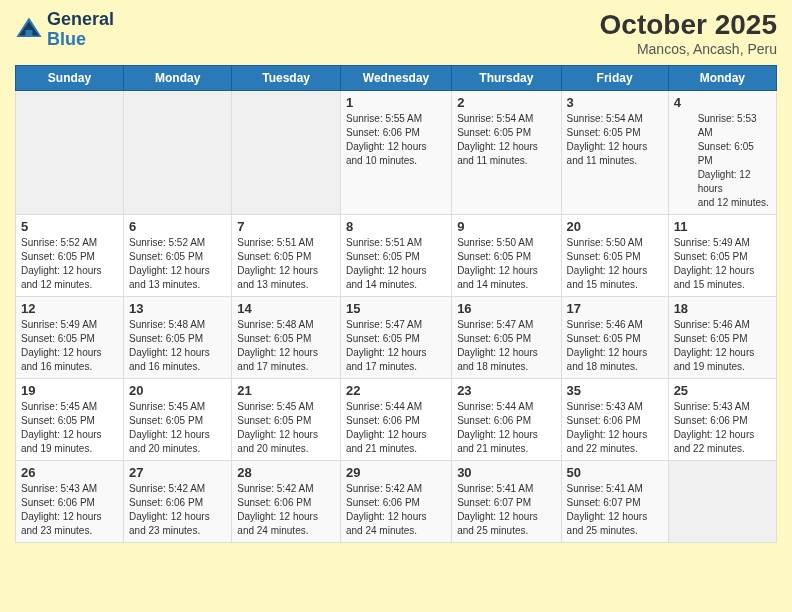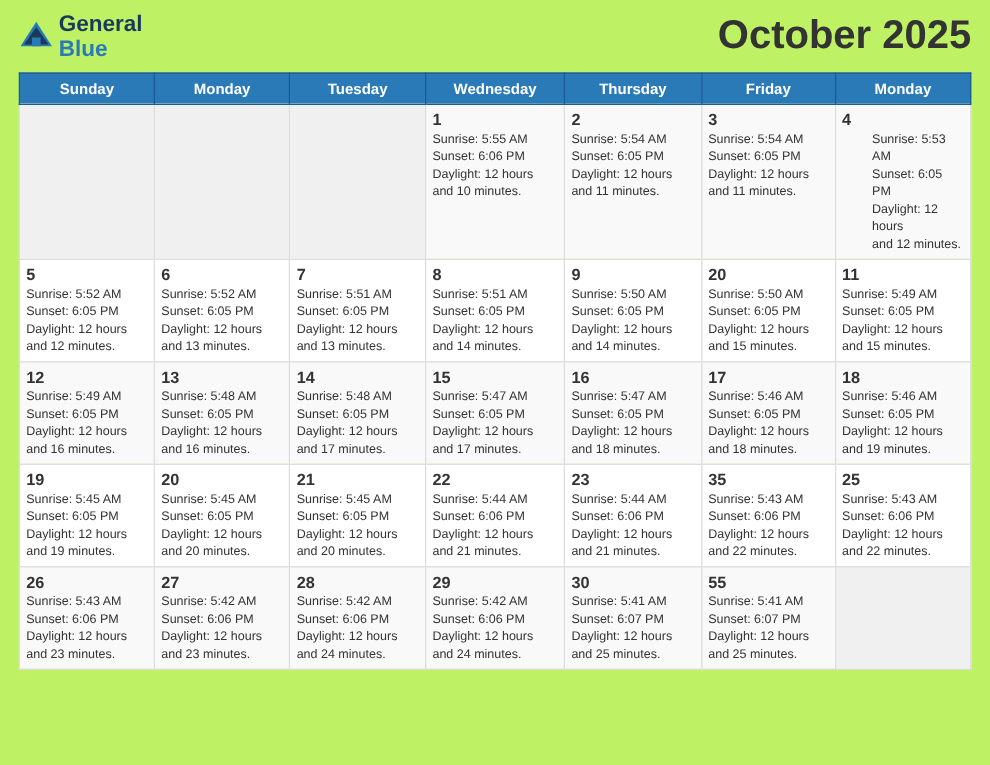--- a/index.html
+++ b/index.html
@@ -6,21 +6,21 @@
     body {
       font-family: Arial, sans-serif;
       background: #fff;
       width: 792px;
       height: 612px;
       overflow: hidden;
     }
     .page {
       width: 792px;
       height: 612px;
-      background: #bef264;
+      background: #fef9c3;
       padding: 10px 15px;
     }
     .header {
       display: flex;
       justify-content: space-between;
       align-items: flex-start;
       margin-bottom: 8px;
     }
     .logo {
       display: flex;
@@ -38,21 +38,21 @@
       margin-top: 36px;
     }
     .logo-icon {
       width: 28px;
       height: 28px;
     }
     .title-block {
       text-align: right;
     }
     .month-title {
-      font-size: 32px;
+      font-size: 28px;
       font-weight: bold;
       color: #333;
       line-height: 1.1;
     }
     .location {
       font-size: 14px;
       color: #555;
     }
     .calendar {
       width: 100%;
@@ -112,20 +112,21 @@
         <polygon points="20,8 34,28 6,28" fill="#1a3a5c"></polygon>
         <rect x="15" y="20" width="10" height="10" fill="#2a7ab8"></rect>
       </svg>
       <div class="logo-text">
         <div>General</div>
         <div><span>Blue</span></div>
       </div>
     </div>
     <div class="title-block">
       <div class="month-title">October 2025</div>
+      <div class="location">Mancos, Ancash, Peru</div>
     </div>
   </div>
 
   <table class="calendar">
     <thead>
       <tr>
       <th>Sunday</th>
           <th>Monday</th>
           <th>Tuesday</th>
           <th>Wednesday</th>
@@ -351,21 +352,21 @@
 and 24 minutes.</div>
           </td>
           <td>
             <span class="day-num">30</span>
             <div class="day-info" style="white-space: pre-line;">Sunrise: 5:41 AM
 Sunset: 6:07 PM
 Daylight: 12 hours
 and 25 minutes.</div>
           </td>
           <td>
-            <span class="day-num">55</span>
+            <span class="day-num">50</span>
             <div class="day-info" style="white-space: pre-line;">Sunrise: 5:41 AM
 Sunset: 6:07 PM
 Daylight: 12 hours
 and 25 minutes.</div>
           </td>
           <td class="empty-cell"></td>
         </tr>
       </tbody>
   </table>
 </div>

